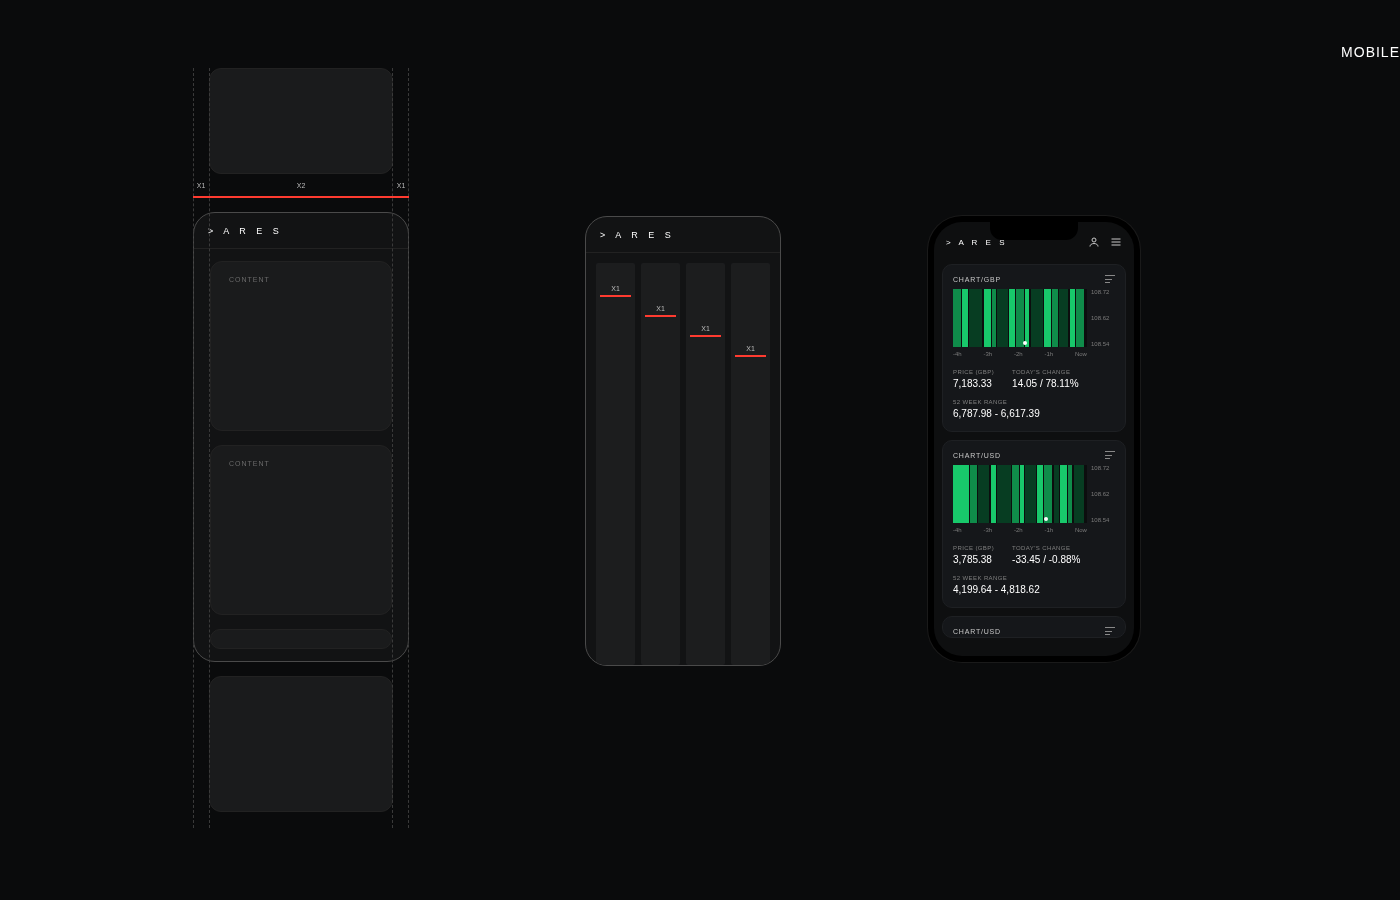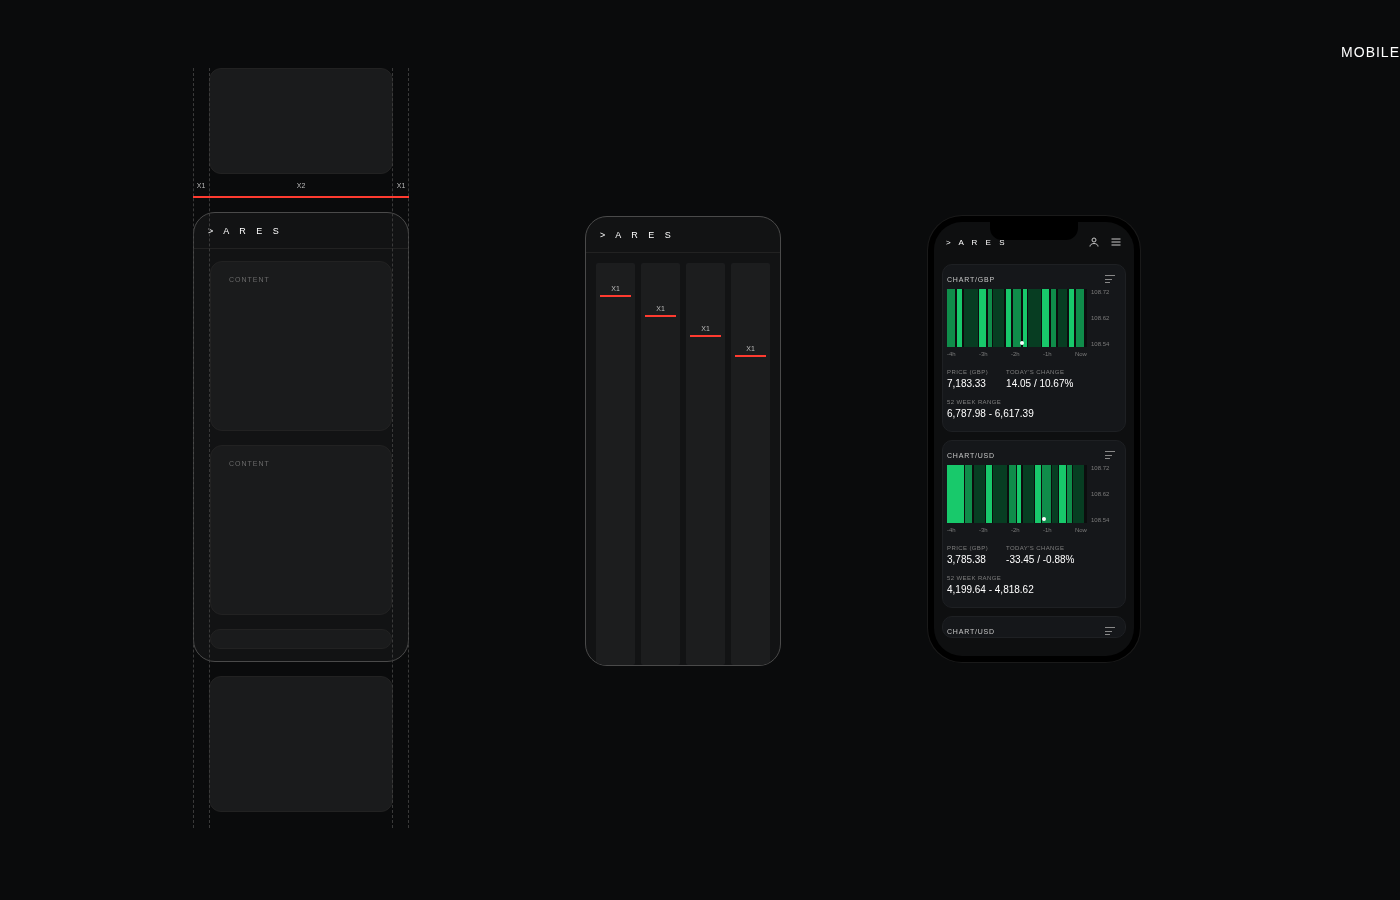--- a/index.html
+++ b/index.html
@@ -161,21 +161,21 @@
     padding: 6px 8px;
     display: flex;
     flex-direction: column;
     gap: 8px;
     height: calc(100% - 36px);
     overflow: hidden;
   }
   .card {
     background: #15171a;
     border-radius: 10px;
-    padding: 10px 10px 12px 4px;
+    padding: 10px 10px 12px 10px;
     border: 1px solid #1e2023;
   }
   .card-head {
     display: flex;
     justify-content: space-between;
     align-items: center;
     margin-bottom: 6px;
   }
   .card-title {
     font-size: 7px;
@@ -379,21 +379,21 @@
           <span>-1h</span>
           <span>Now</span>
         </div>
         <div class="stats-row">
           <div>
             <div class="stat-label">PRICE (GBP)</div>
             <div class="stat-value">7,183.33</div>
           </div>
           <div>
             <div class="stat-label">TODAY'S CHANGE</div>
-            <div class="stat-value">14.05 / 10.67%</div>
+            <div class="stat-value">14.05 / 78.11%</div>
           </div>
         </div>
         <div class="range-block">
           <div class="stat-label">52 WEEK RANGE</div>
           <div class="stat-value">6,787.98 - 6,617.39</div>
         </div>
       </div>
 
       <div class="card">
         <div class="card-head">

